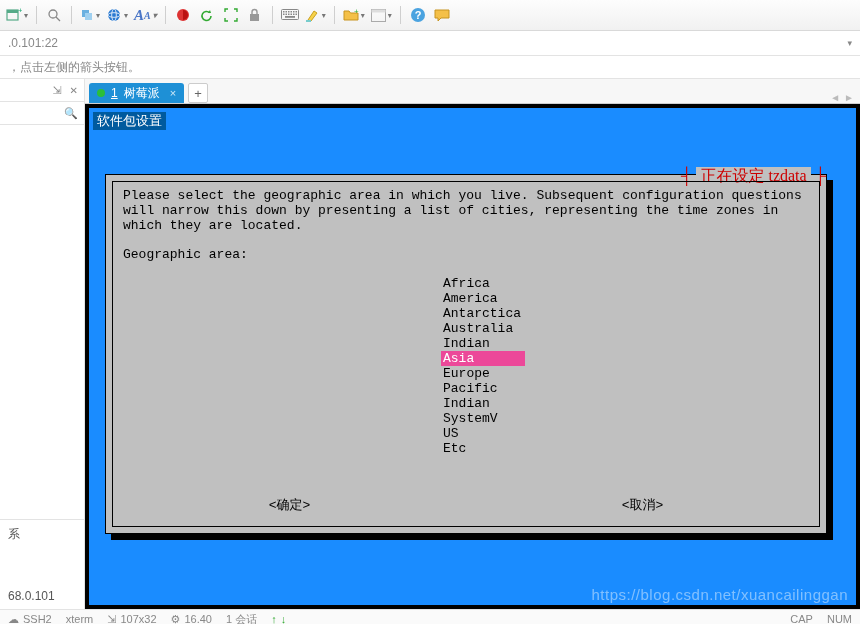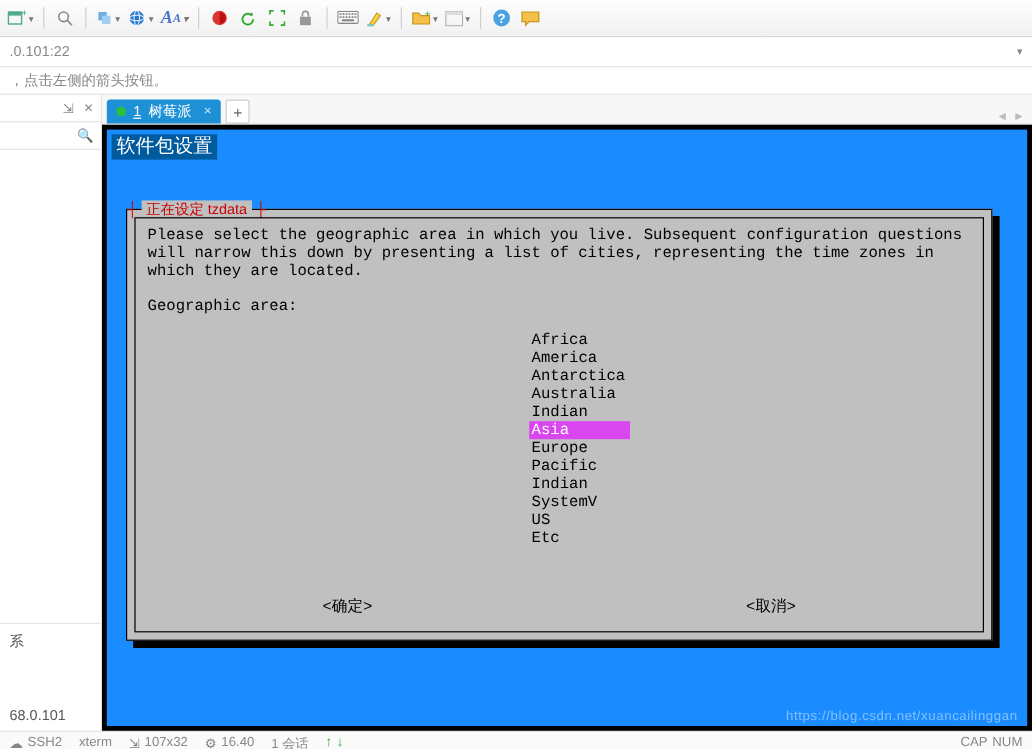--- a/index.html
+++ b/index.html
@@ -26,40 +26,40 @@
   .rightcol{flex:1;display:flex;flex-direction:column;min-width:0;}
   .tabstrip{height:24px;background:#f7f7f7;border-bottom:1px solid #cfcfcf;display:flex;align-items:flex-end;padding-left:4px;position:relative;}
   .tab{height:20px;display:flex;align-items:center;background:#1e90d6;color:#fff;border-radius:3px 3px 0 0;padding:0 8px;font-size:12px;gap:6px;}
   .tab .dot{width:8px;height:8px;border-radius:50%;background:#2bbf3a;display:inline-block;}
   .tab .x{color:#cfe9f7;font-size:11px;margin-left:4px;}
   .addtab{width:18px;height:18px;margin-left:4px;border:1px solid #ccc;background:#fff;display:flex;align-items:center;justify-content:center;color:#666;font-size:13px;border-radius:2px;}
   .navarrows{margin-left:auto;display:flex;gap:4px;padding-right:6px;color:#bbb;font-size:10px;}
   
   .termwrap{flex:1;background:#000;position:relative;}
   .bluebox{position:absolute;left:4px;top:4px;right:4px;bottom:4px;background:#1a8cff;}
-  .pkglabel{position:absolute;left:4px;top:4px;color:#fff;background:#005a9e;padding:0 4px;font-family:"SimSun","Courier New",monospace;font-size:16px;}
+  .pkglabel{position:absolute;left:4px;top:4px;color:#fff;background:#005a9e;padding:0 4px;font-family:"SimSun","Courier New",monospace;font-size:13px;}
   .dlgshadow{position:absolute;left:22px;top:72px;width:722px;height:360px;background:#000;}
   .dlg{position:absolute;left:16px;top:66px;width:722px;height:360px;background:#c0c0c0;border:1px solid #000;box-sizing:border-box;font-family:"Courier New",monospace;font-size:13px;color:#000;}
-  .dlg-title{position:absolute;top:-9px;left:0;right:0;text-align:left;color:#c00;font-family:Liberation Sans, sans-serif;font-size:12px;}
+  .dlg-title{position:absolute;top:-9px;left:0;right:0;text-align:right;color:#c00;font-family:Liberation Serif, serif;font-size:16px;}
   .dlg-title span{background:#c0c0c0;padding:0 4px;}
   .dlg-inner{position:absolute;left:6px;right:6px;top:6px;bottom:6px;border:1px solid #000;padding:6px 10px;box-sizing:border-box;}
   .dlg-text{white-space:normal;line-height:15px;}
   .dlg-label{margin-top:14px;}
   .dlg-list{margin:14px 0 0 0;line-height:15px;}
   .dlg-list .row{padding:0;}
   .dlg-list .row span{display:inline-block;min-width:80px;padding:0 2px;}
-  .dlg-list .row.sel span{background:#d946ef;color:#fff;}
+  .dlg-list .row.sel span{background:#ec4899;color:#fff;}
   .dlg-btns{position:absolute;bottom:12px;left:0;right:0;display:flex;}
   .dlg-btns .b{flex:1;text-align:center;}
   
-  .wm{position:absolute;right:8px;bottom:2px;color:rgba(255,255,255,.45);font-size:11px;font-family:Arial,sans-serif;letter-spacing:.5px;pointer-events:none;}
+  .wm{position:absolute;right:8px;bottom:2px;color:rgba(255,255,255,.45);font-size:15px;font-family:Arial,sans-serif;letter-spacing:.5px;pointer-events:none;}
   
   .status{height:18px;border-top:1px solid #e3e3e3;background:#fafafa;display:flex;align-items:center;font-size:11px;color:#888;padding:0 8px;gap:14px;}
   .status .seg{display:flex;align-items:center;gap:4px;}
-  .status .right{margin-left:auto;display:flex;gap:4px;}
+  .status .right{margin-left:auto;display:flex;gap:14px;}
 </style>
 </head>
 <body>
 
 <div class="toolbar">
   <div class="tb-btn">
     <svg width="16" height="16">
         <rect x="1" y="3" width="11" height="10" fill="none" stroke="#5a8" stroke-width="1.2"></rect>
         <rect x="1" y="3" width="11" height="3" fill="#5a8"></rect>
         <text x="12" y="6" font-size="8" fill="#2a7">+</text>

